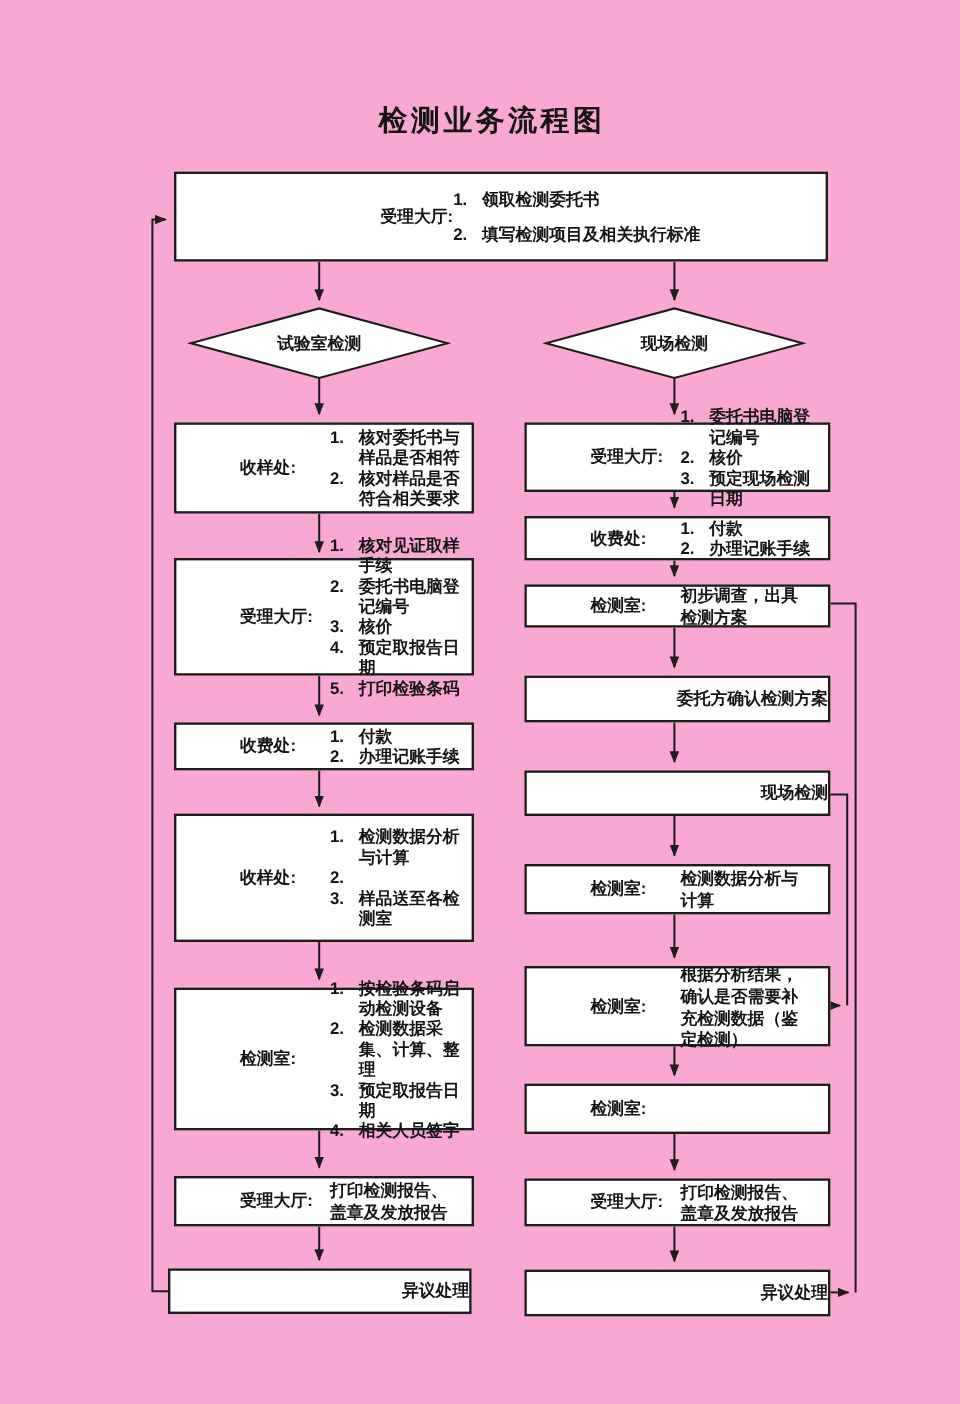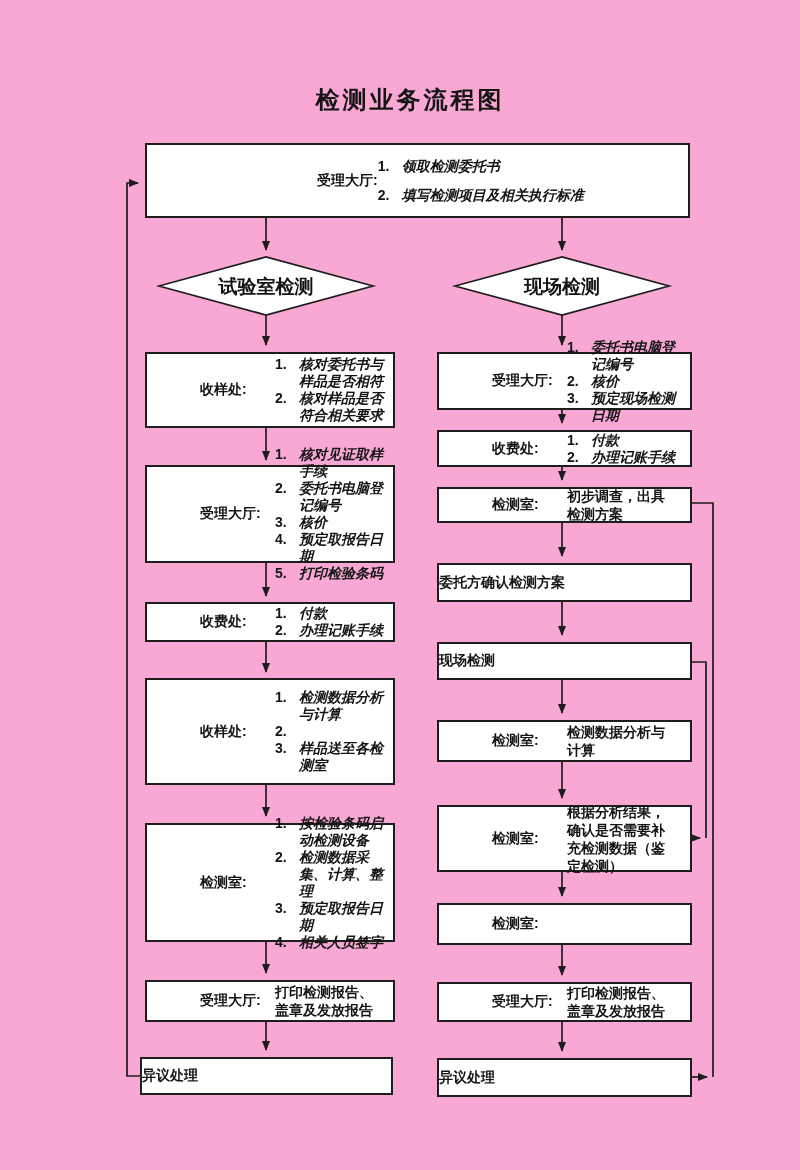--- a/index.html
+++ b/index.html
@@ -8,24 +8,24 @@
   #connectors{position:absolute;left:0;top:0;width:800px;height:1170px;}
   .title{position:absolute;top:84px;left:0;width:820px;text-align:center;
          font-size:24px;font-weight:700;letter-spacing:3px;}
   .fbox{position:absolute;background:#fff;border:2px solid #1d1d1d;box-sizing:border-box;
         display:flex;align-items:stretch;font-size:14px;font-weight:700;}
   .row{display:flex;width:100%;align-items:center;}
   .blabel{flex:0 0 86px;padding-left:11px;box-sizing:border-box;white-space:nowrap;margin-left:42px;}
   .items{flex:1;display:flex;flex-direction:column;justify-content:center;padding:2px 4px 2px 0;}
   .item{display:flex;line-height:17px;}
   .item .n{flex:0 0 24px;}
-  .item .t{flex:1;font-style:italic;}
+  .item .t{flex:1;}
   .txt{flex:1;line-height:18px;padding:2px 18px 2px 0;}
-  .centerbox{align-items:center;justify-content:flex-start;text-align:center;font-family:Liberation Mono, monospace;}
-  .diamond-text{position:absolute;width:160px;text-align:center;font-size:19px;font-weight:700;
+  .centerbox{align-items:center;justify-content:flex-end;text-align:center;font-family:Liberation Mono, monospace;}
+  .diamond-text{position:absolute;width:160px;text-align:center;font-size:14px;font-weight:700;
                 transform:translate(-50%,-50%);}
   .topbox .blabel{flex:0 0 72px;padding-left:128px;}
   .topbox .items{row-gap:12px;}
 </style>
 </head>
 <body>
 
 <div id="page">
 
   <svg id="connectors" viewBox="0 0 800 1170" xmlns="http://www.w3.org/2000/svg">

